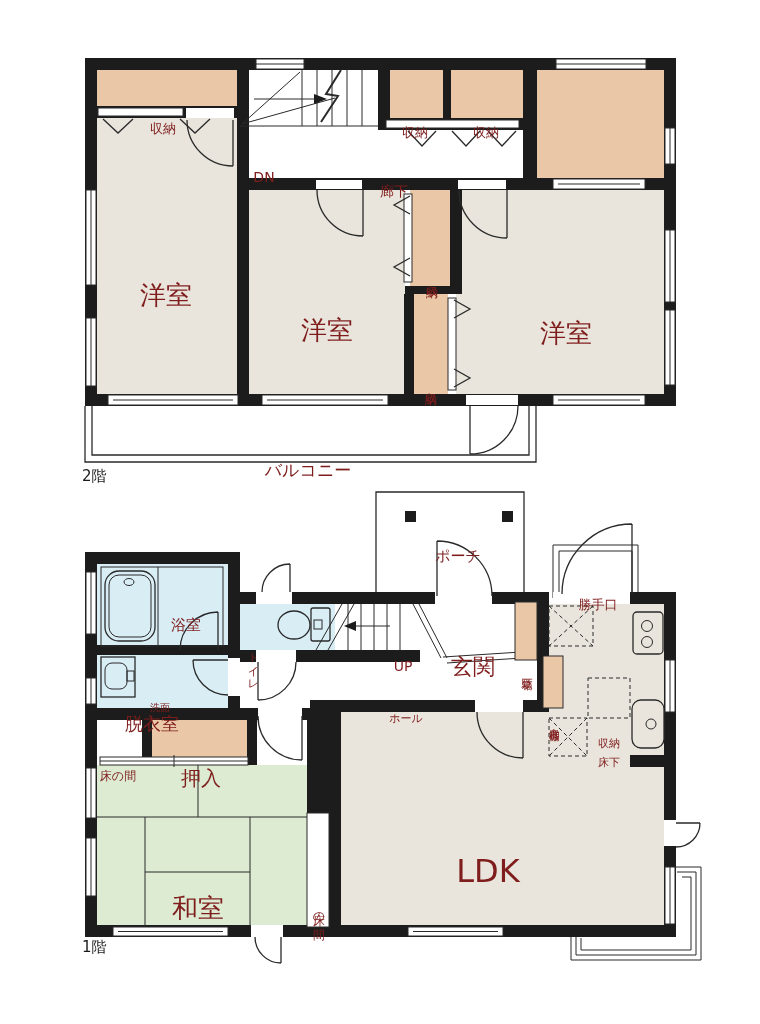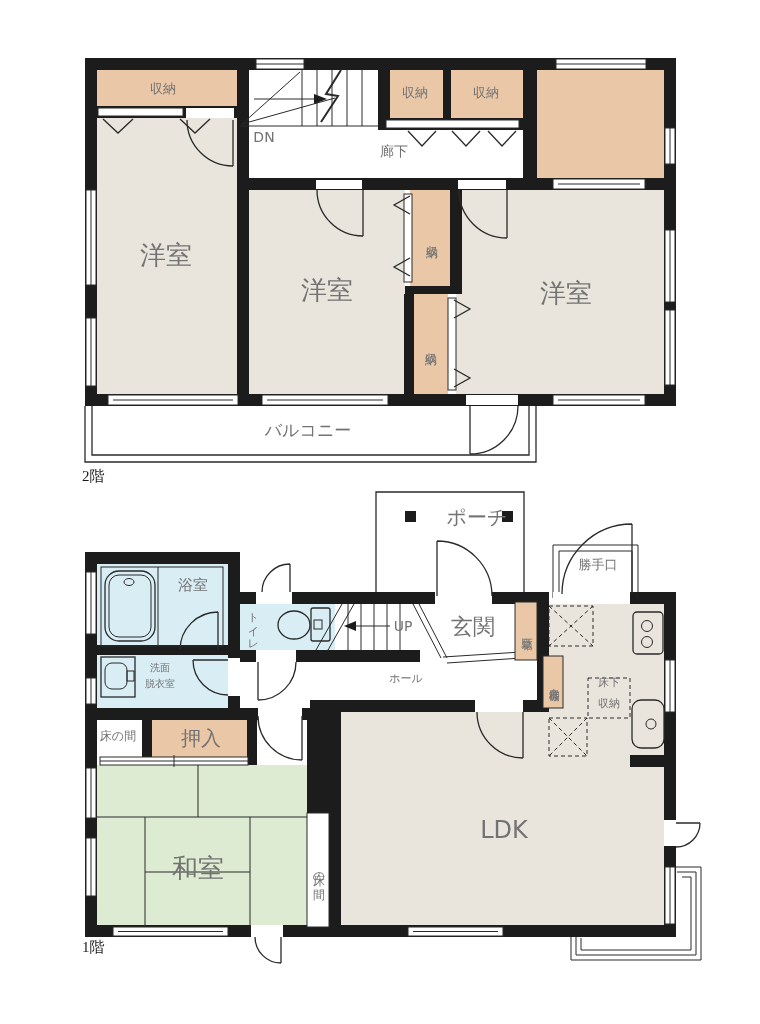--- a/index.html
+++ b/index.html
@@ -12,22 +12,22 @@
   .blue{fill:var(--wet,#d9edf5);}
   .green{fill:var(--tatami,#dcebd1);}
   .white{fill:#ffffff;}
   .winr{fill:#ffffff;stroke:var(--line,#2a2a2a);stroke-width:1;}
   .ln{stroke:var(--line,#2a2a2a);stroke-width:1.3;fill:none;}
   .ln2{stroke:var(--line,#2a2a2a);stroke-width:2;fill:none;}
   .thin{stroke:var(--line,#2a2a2a);stroke-width:1;fill:none;}
   .gapd{fill:#ffffff;stroke:var(--line,#2a2a2a);stroke-width:1;}
   .blk{fill:var(--wall,#1c1c1c);}
   .lbl{position:absolute;transform:translate(-50%,-50%);white-space:nowrap;
-       color:#737373;line-height:1.15;text-align:center;}
-  .lbl-left{position:absolute;white-space:nowrap;color:#1a1a1a;font-family:Liberation Serif, serif;}
+       color:#7f1d1d;line-height:1.15;text-align:center;margin-top:40px;}
+  .lbl-left{position:absolute;white-space:nowrap;color:#1a1a1a;}
   .v{writing-mode:vertical-rl;text-orientation:upright;letter-spacing:1px;}
 </style>
 </head>
 <body>
 
 <div id="plan">
 <svg width="760" height="1024" viewBox="0 0 760 1024">
 
   <g>
     <rect class="white" x="85" y="58" width="591" height="348"></rect>
@@ -260,32 +260,32 @@
   <div class="lbl" style="left:486px;top:93px;font-size:13px">収納</div>
   <div class="lbl" style="left:394px;top:151px;font-size:14px">廊下</div>
   <div class="lbl" style="left:166px;top:256px;font-size:26px">洋室</div>
   <div class="lbl" style="left:327px;top:291px;font-size:26px">洋室</div>
   <div class="lbl" style="left:566px;top:294px;font-size:26px">洋室</div>
   <div class="lbl v" style="left:431px;top:237px;font-size:12px">収納</div>
   <div class="lbl v" style="left:430px;top:344px;font-size:12px">収納</div>
   <div class="lbl" style="left:308px;top:431px;font-size:17px">バルコニー</div>
   <div class="lbl-left" style="left:82px;top:467px;font-size:15px">2階</div>
 
-  <div class="lbl" style="left:477px;top:517px;font-size:20px">ポーチ</div>
+  <div class="lbl" style="left:458px;top:517px;font-size:15px">ポーチ</div>
   <div class="lbl" style="left:598px;top:565px;font-size:13px">勝手口</div>
-  <div class="lbl" style="left:193px;top:586px;font-size:15px">浴室</div>
+  <div class="lbl" style="left:186px;top:586px;font-size:15px">浴室</div>
   <div class="lbl" style="left:160px;top:668px;font-size:10px">洗面</div>
-  <div class="lbl" style="left:160px;top:684px;font-size:10px">脱衣室</div>
+  <div class="lbl" style="left:152px;top:684px;font-size:18px">脱衣室</div>
   <div class="lbl v" style="left:252px;top:625px;font-size:11px">トイレ</div>
   <div class="lbl" style="left:403px;top:626px;font-size:14px">UP</div>
   <div class="lbl" style="left:473px;top:627px;font-size:22px">玄関</div>
   <div class="lbl v" style="left:526px;top:631px;font-size:11px">下駄箱</div>
   <div class="lbl" style="left:406px;top:679px;font-size:11px">ホール</div>
   <div class="lbl v" style="left:553px;top:682px;font-size:11px">食器棚</div>
-  <div class="lbl" style="left:609px;top:683px;font-size:11px">床下</div>
+  <div class="lbl" style="left:609px;top:723px;font-size:11px">床下</div>
   <div class="lbl" style="left:609px;top:704px;font-size:11px">収納</div>
   <div class="lbl" style="left:118px;top:737px;font-size:12px">床の間</div>
   <div class="lbl" style="left:201px;top:738px;font-size:20px">押入</div>
   <div class="lbl" style="left:198px;top:869px;font-size:26px">和室</div>
   <div class="lbl v" style="left:318px;top:872px;font-size:12px">床の間</div>
-  <div class="lbl" style="left:504px;top:831px;font-size:24px">LDK</div>
+  <div class="lbl" style="left:488px;top:831px;font-size:32px">LDK</div>
   <div class="lbl-left" style="left:82px;top:938px;font-size:15px">1階</div>
 </div>
 
 </body></html>

